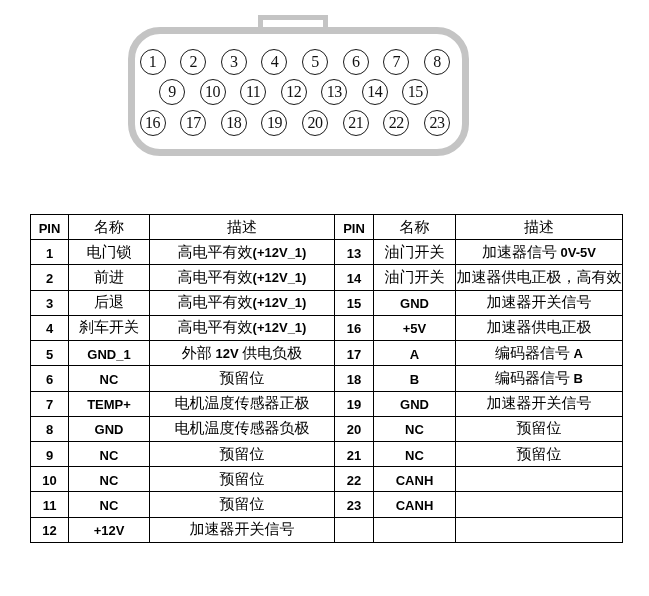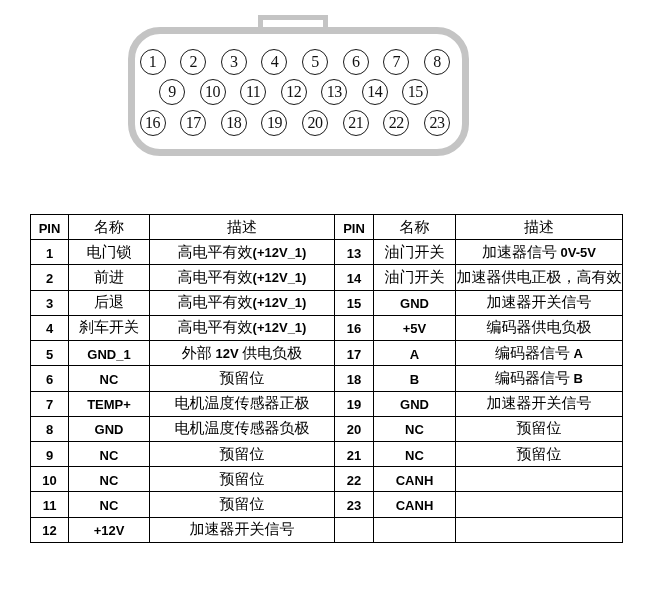--- a/index.html
+++ b/index.html
@@ -114,21 +114,21 @@
         <td class="col-pin"><span class="latin">15</span></td>
         <td class="col-name"><span class="latin">GND</span></td>
         <td class="col-desc">加速器开关信号</td>
       </tr>
       <tr>
         <td class="col-pin"><span class="latin">4</span></td>
         <td class="col-name">刹车开关</td>
         <td class="col-desc">高电平有效<span class="latin">(+12V_1)</span></td>
         <td class="col-pin"><span class="latin">16</span></td>
         <td class="col-name"><span class="latin">+5V</span></td>
-        <td class="col-desc">编码器供电负极</td>
+        <td class="col-desc">加速器供电正极</td>
       </tr>
       <tr>
         <td class="col-pin"><span class="latin">5</span></td>
         <td class="col-name"><span class="latin">GND_1</span></td>
         <td class="col-desc">外部<span class="latin"> 12V </span>供电负极</td>
         <td class="col-pin"><span class="latin">17</span></td>
         <td class="col-name"><span class="latin">A</span></td>
         <td class="col-desc">编码器信号<span class="latin"> A</span></td>
       </tr>
       <tr>

